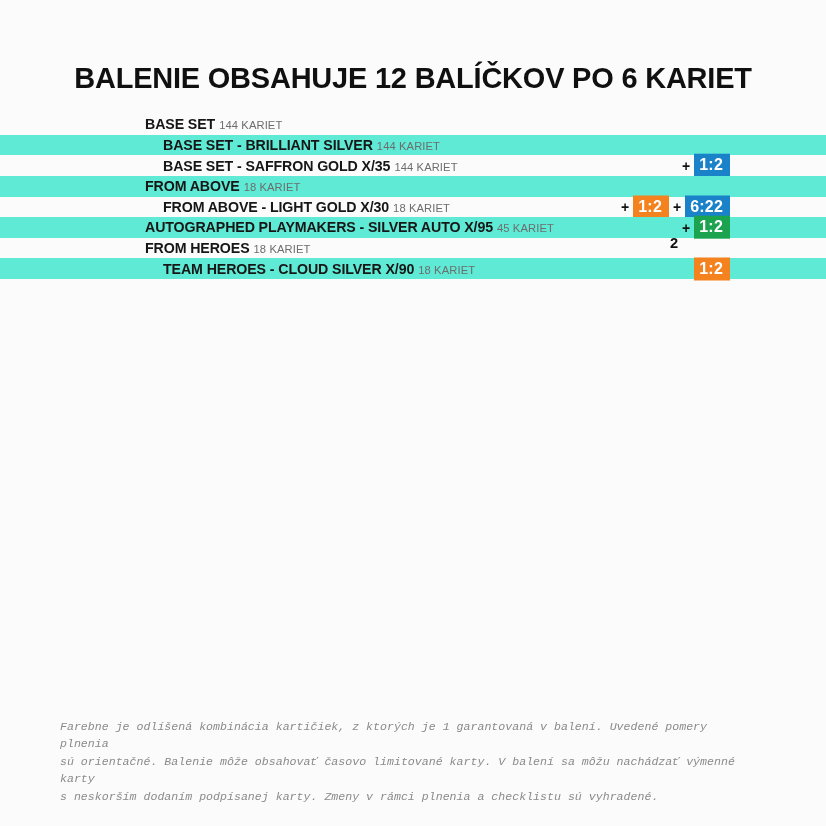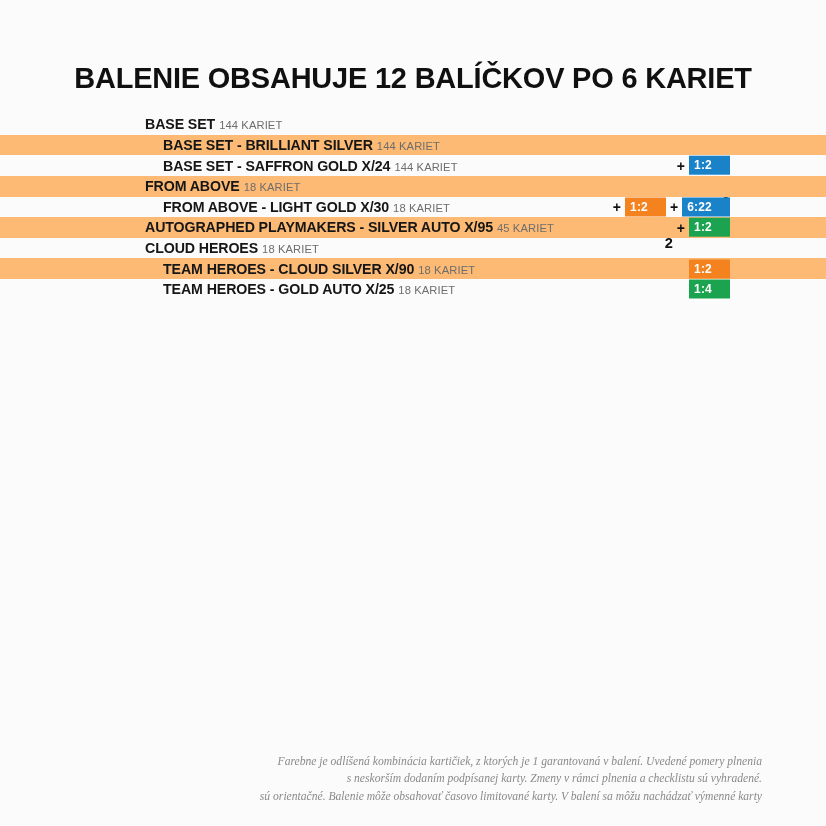--- a/index.html
+++ b/index.html
@@ -45,21 +45,21 @@
   .row {
     position: relative;
     height: 20.6px;
     display: flex;
     align-items: center;
     box-sizing: border-box;
     padding-left: 128px;
     padding-right: 96px;
   }
   .row.striped {
-    background: #fdba74;
+    background: #5eead4;
   }
   
   .row.striped::before {
     content: "";
     position: absolute;
     left: 0; right: 0; top: 0; bottom: 0;
     background: transparent;
   }
 
   .row-inner {
@@ -116,44 +116,44 @@
   .plus {
     font-size: 14px;
     font-weight: 700;
     color: #111;
     line-height: 1;
     padding: 0 1px;
   }
   .badge {
     display: inline-block;
     color: #ffffff;
-    font-size: 12px;
+    font-size: 16px;
     font-weight: 700;
     line-height: 1;
-    padding: 3px 18px 4px 5px;
+    padding: 3px 7px 4px 5px;
     border-radius: 0;
     letter-spacing: 0.2px;
   }
   .badge.blue   { background: #1a82c9; }
   .badge.orange { background: #f4821f; }
   .badge.green  { background: #1ba350; }
 
   
   .footer {
     position: absolute;
     left: 0;
     right: 4px;
     bottom: 41px;
-    text-align: right;
+    text-align: left;
     font-style: italic;
     font-size: 11.6px;
     line-height: 17.5px;
     color: #8a8a8a;
     padding: 0 60px;
-    font-family: Liberation Serif, serif;
+    font-family: Liberation Mono, monospace;
   }
   .footer p { margin: 0; }
 </style>
 </head>
 <body>
 
 <div class="page">
 
   <h1 class="title">BALENIE OBSAHUJE 12 BALÍČKOV PO 6 KARIET</h1>
 
@@ -169,21 +169,21 @@
       <div class="row lvl-1 striped">
         <div class="row-inner">
           <div class="label-wrap"><span class="name">BASE SET -  BRILLIANT SILVER</span><span class="count">144 KARIET</span></div>
           <div class="value-wrap">
             <span class="plain-val">18</span>
           </div>
         </div>
       </div>
       <div class="row lvl-1">
         <div class="row-inner">
-          <div class="label-wrap"><span class="name">BASE SET - SAFFRON GOLD X/24</span><span class="count">144 KARIET</span></div>
+          <div class="label-wrap"><span class="name">BASE SET - SAFFRON GOLD X/35</span><span class="count">144 KARIET</span></div>
           <div class="value-wrap">
             <span class="plain-val">2</span>
             <span class="plus">+</span>
             <span class="badge blue">1:2</span>
           </div>
         </div>
       </div>
       <div class="row lvl-0 striped">
         <div class="row-inner">
           <div class="label-wrap"><span class="name">FROM ABOVE</span><span class="count">18 KARIET</span></div>
@@ -208,43 +208,35 @@
           <div class="label-wrap"><span class="name">AUTOGRAPHED PLAYMAKERS - SILVER AUTO X/95</span><span class="count">45 KARIET</span></div>
           <div class="value-wrap">
             <span class="plain-val">2</span>
             <span class="plus">+</span>
             <span class="badge green">1:2</span>
           </div>
         </div>
       </div>
       <div class="row lvl-0">
         <div class="row-inner">
-          <div class="label-wrap"><span class="name">CLOUD HEROES</span><span class="count">18 KARIET</span></div>
+          <div class="label-wrap"><span class="name">FROM HEROES</span><span class="count">18 KARIET</span></div>
           <div class="value-wrap">
             <span class="plain-val">3</span>
           </div>
         </div>
       </div>
       <div class="row lvl-1 striped">
         <div class="row-inner">
           <div class="label-wrap"><span class="name">TEAM HEROES - CLOUD SILVER X/90</span><span class="count">18 KARIET</span></div>
           <div class="value-wrap">
             <span class="badge orange">1:2</span>
-          </div>
-        </div>
-      </div>
-      <div class="row lvl-1">
-        <div class="row-inner">
-          <div class="label-wrap"><span class="name">TEAM HEROES - GOLD AUTO X/25</span><span class="count">18 KARIET</span></div>
-          <div class="value-wrap">
-            <span class="badge green">1:4</span>
           </div>
         </div>
       </div>
     </div>
 
   <div class="footer">
     <p>Farebne je odlíšená kombinácia kartičiek, z ktorých je 1 garantovaná v balení. Uvedené pomery plnenia</p>
+    <p>sú orientačné. Balenie môže obsahovať časovo limitované karty. V balení sa môžu nachádzať výmenné karty</p>
     <p>s neskorším dodaním podpísanej karty. Zmeny v rámci plnenia a checklistu sú vyhradené.</p>
-    <p>sú orientačné. Balenie môže obsahovať časovo limitované karty. V balení sa môžu nachádzať výmenné karty</p>
   </div>
 
 </div>
 
 </body></html>

